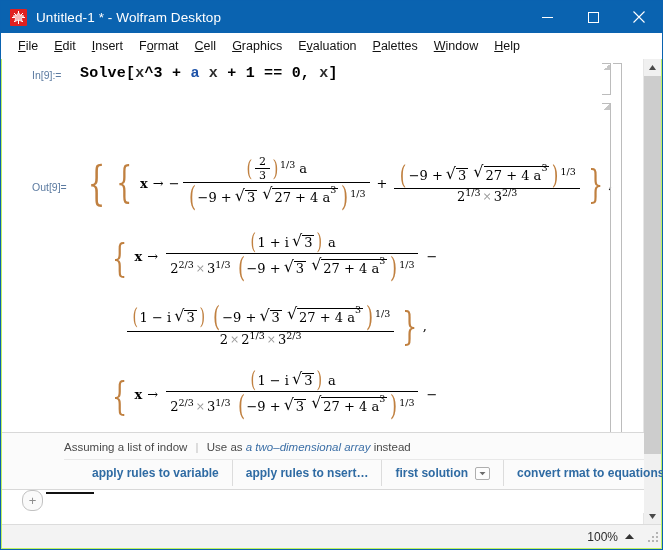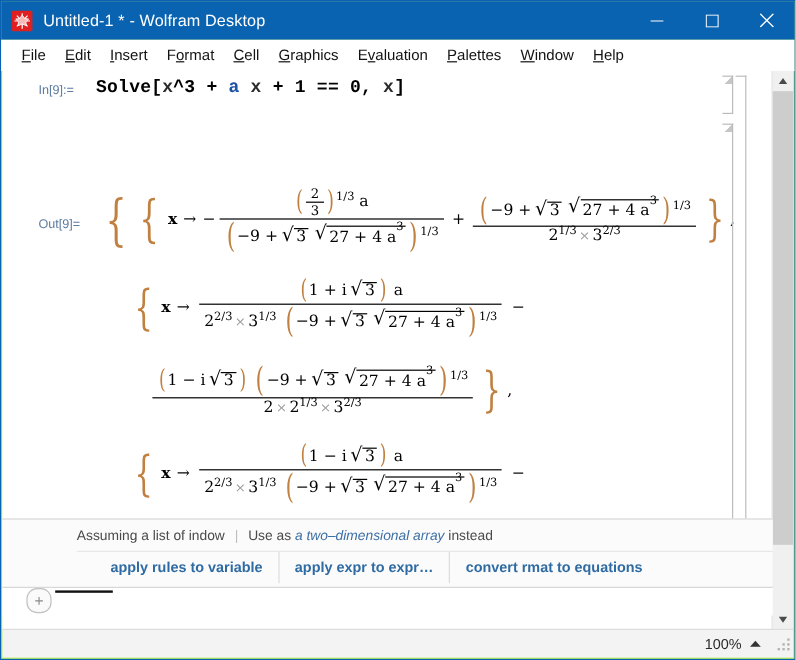--- a/index.html
+++ b/index.html
@@ -442,21 +442,29 @@
       <span class="sep">|</span>
       <span>Use as</span>
       <span class="alt">a two–dimensional array</span>
       <span>instead</span>
     </div>
     <div class="sugg-actions">
       <div class="sugg-btn">
         <span>apply rules to variable</span>
       </div>
       <div class="sugg-btn">
-        <span>apply expr to expr…</span>
+        <span>apply rules to nsert…</span>
+      </div>
+      <div class="sugg-btn">
+        <span>first solution</span>
+        <span class="caretbox">
+          <svg width="7" height="5" viewBox="0 0 7 5">
+              <path d="M0.5 1 L6.5 1 L3.5 4.3 Z" fill="#6d6d6d"></path>
+            </svg>
+        </span>
       </div>
       <div class="sugg-btn">
         <span>convert rmat to equations</span>
       </div>
     </div>
   </div>
 
   <div class="insertrow">
     <div class="insert-rule"></div>
     <div class="plusbtn">

